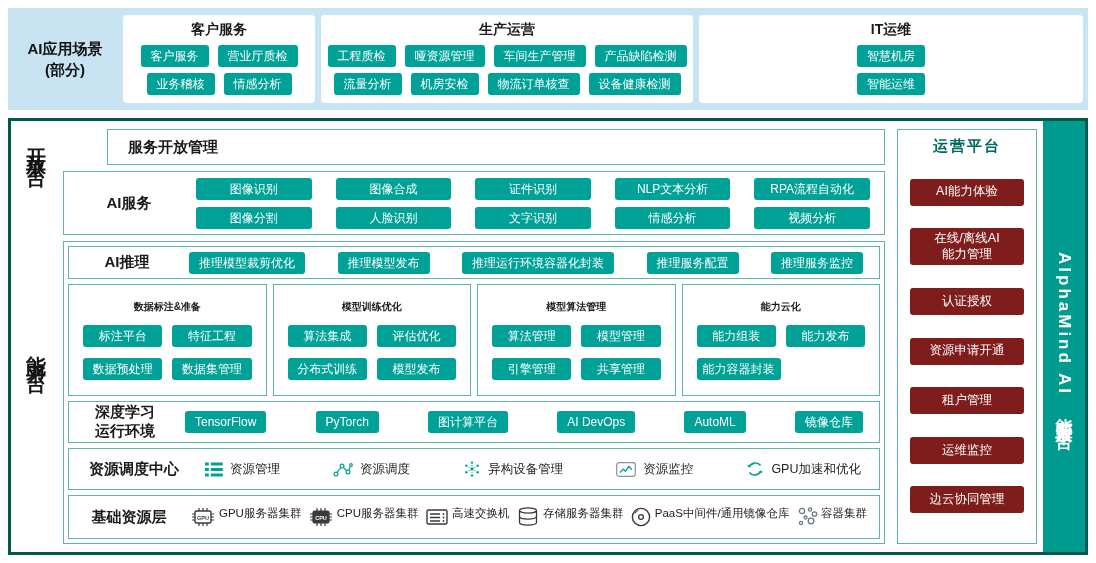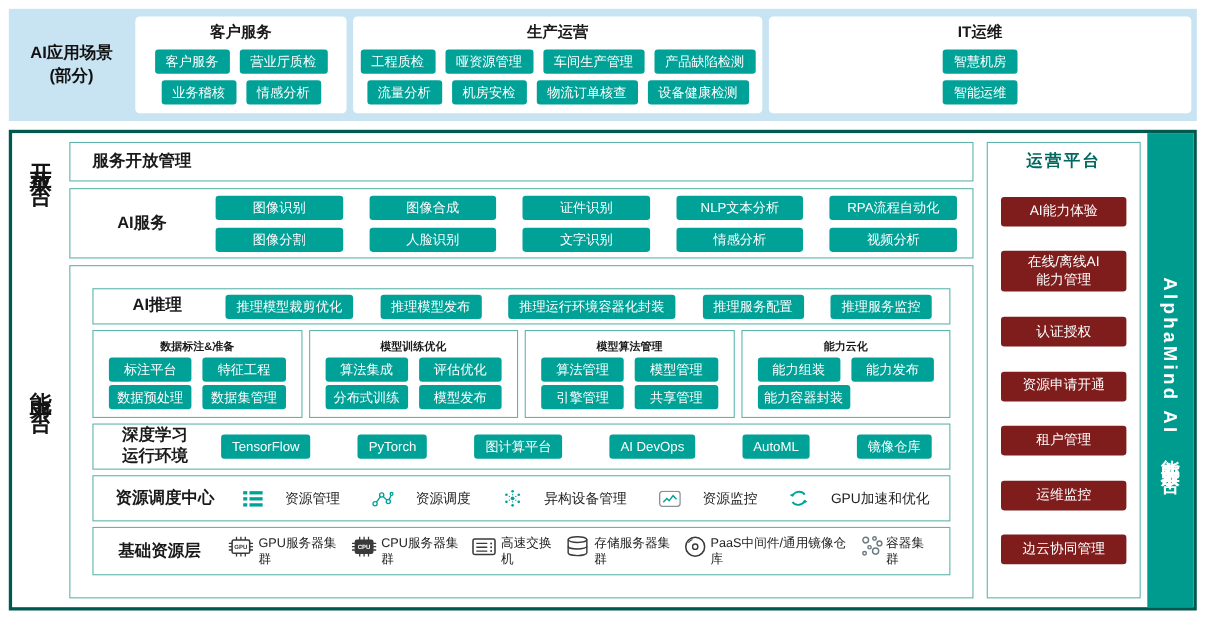--- a/index.html
+++ b/index.html
@@ -25,40 +25,40 @@
   .vlabel{position:absolute;left:50%;transform:translateX(-50%);writing-mode:vertical-lr;
           text-orientation:upright;font-weight:bold;font-size:20px;letter-spacing:6px;color:#141414;}
   #open-label{top:12px;}
   #cap-label{top:218px;}
 
   .content{flex:1;display:flex;flex-direction:column;gap:6px;padding:8px 6px 8px 0;box-sizing:border-box;min-width:0;}
   .row-box{border:1px solid #5fb5ad;display:flex;align-items:center;padding:3px 6px;box-sizing:border-box;background:#fff;}
   .row-title{font-weight:bold;font-size:15px;text-align:center;flex:0 0 118px;white-space:pre-line;line-height:1.25;}
   .spread{flex:1;display:flex;justify-content:space-between;align-items:center;padding:0 10px;min-width:0;}
 
-  .r-svc{height:36px;}
+  .r-svc{height:36px;margin-left:44px;}
   .r-ais{height:64px;}
   .ai-grid{flex:1;display:flex;flex-direction:column;gap:7px;padding:0 8px;}
   .grid5{display:grid;grid-template-columns:repeat(5,1fr);gap:7px 24px;}
   .grid5 .chip,.grp-grid .chip{text-align:center;padding:5px 6px;}
 
   .cap-box{flex:1;border:1px solid #5fb5ad;display:flex;flex-direction:column;gap:5px;
-           padding:20px;box-sizing:border-box;min-height:0;}
+           padding:4px;box-sizing:border-box;min-height:0;}
   .r-inf{height:33px;}
   .grp-row{flex:1;display:flex;gap:6px;min-height:0;}
   .grp{flex:1;border:1px solid #5fb5ad;display:flex;flex-direction:column;align-items:stretch;
        padding:4px 8px;box-sizing:border-box;justify-content:space-evenly;}
   .grp-title{font-weight:bold;font-size:10px;text-align:center;}
   .grp-grid{display:grid;grid-template-columns:1fr 1fr;gap:7px 10px;padding:0 6px;}
   .r-dl{height:42px;}
   .r-sched{height:42px;}
   .r-infra{height:44px;}
 
   .sched-items{flex:1;display:flex;justify-content:space-between;align-items:center;padding:0 12px;}
-  .sched-item{display:flex;align-items:center;gap:20px;font-size:12.5px;color:#222;}
+  .sched-item{display:flex;align-items:center;gap:7px;font-size:12.5px;color:#222;}
   .infra-items{flex:1;display:flex;justify-content:space-between;align-items:flex-end;padding:0 6px;}
   .infra-item{display:flex;flex-direction:row;align-items:flex-start;gap:2px;font-size:11.5px;color:#222;}
 
   
   .ops{flex:0 0 140px;margin:8px 6px;border:1px solid #5fb5ad;display:flex;flex-direction:column;
        align-items:center;padding:7px 6px;box-sizing:border-box;background:#fff;}
   .ops-title{font-weight:bold;font-size:15px;color:#00685e;letter-spacing:2px;}
   .ops-list{flex:1;width:100%;display:flex;flex-direction:column;justify-content:space-evenly;align-items:center;}
   .op-chip{background:#7f1d1d;color:#fff;font-size:12.5px;border-radius:3px;width:114px;min-height:27px;
            display:flex;align-items:center;justify-content:center;text-align:center;white-space:pre-line;

